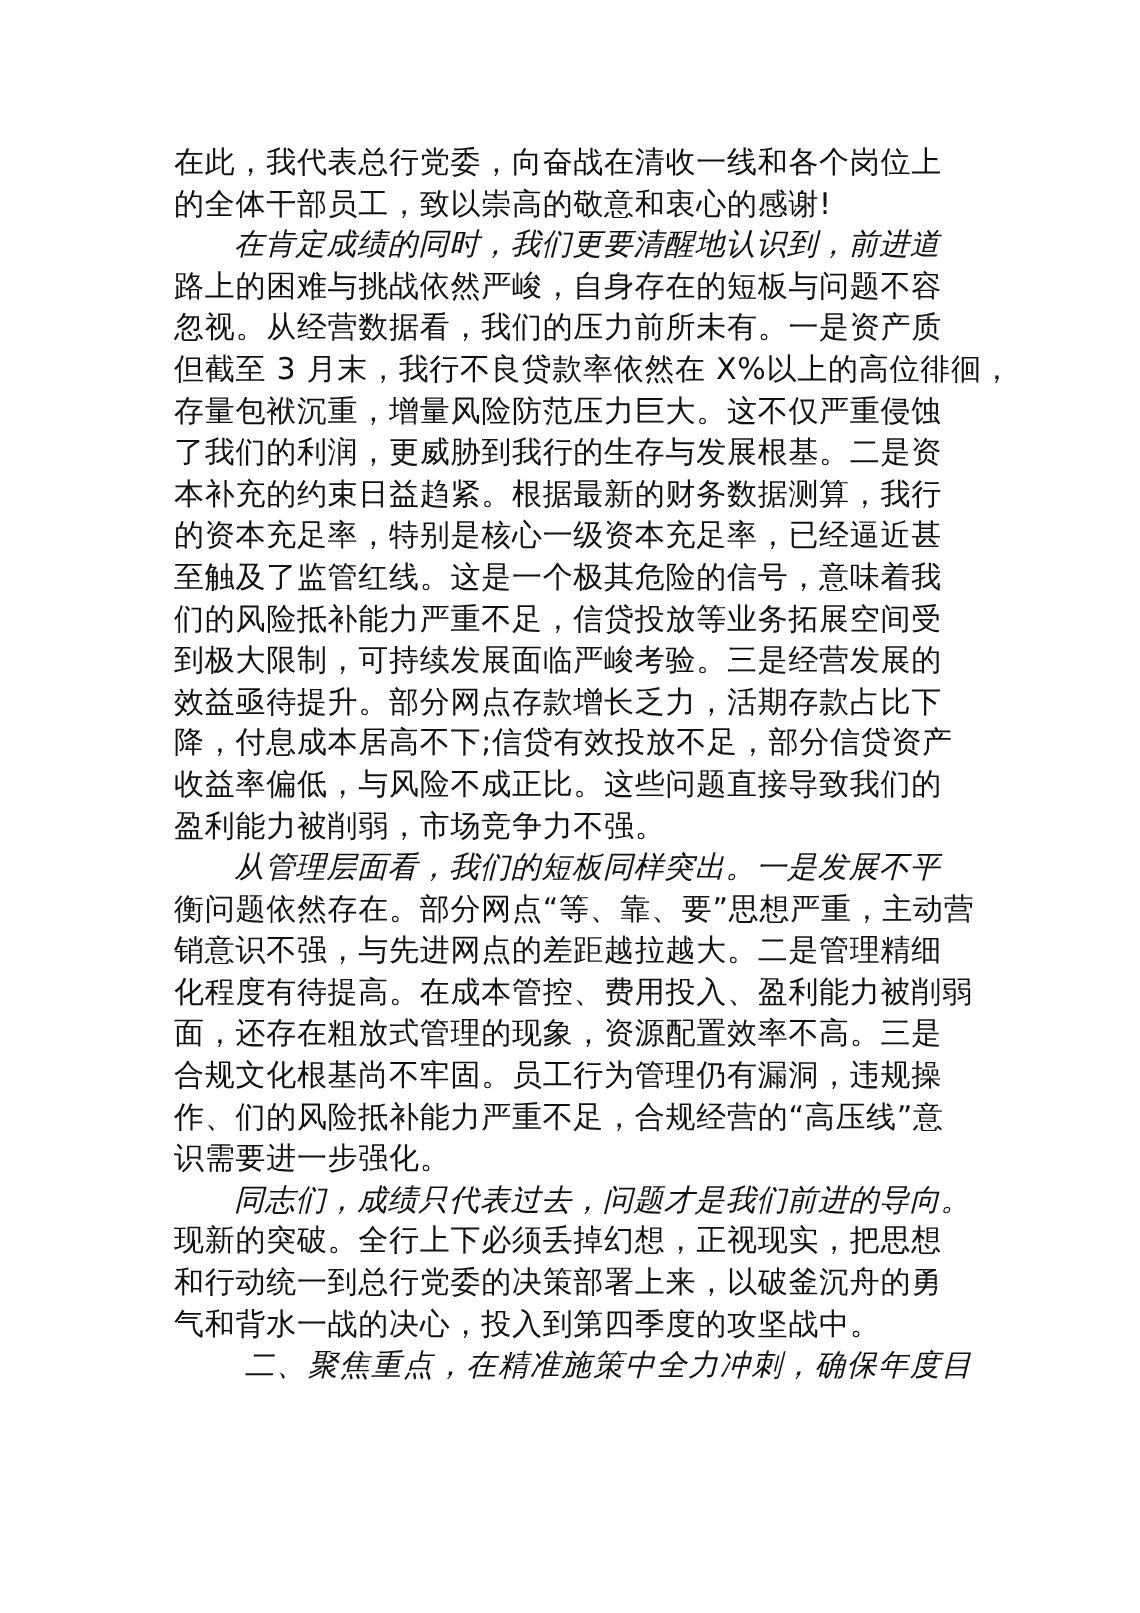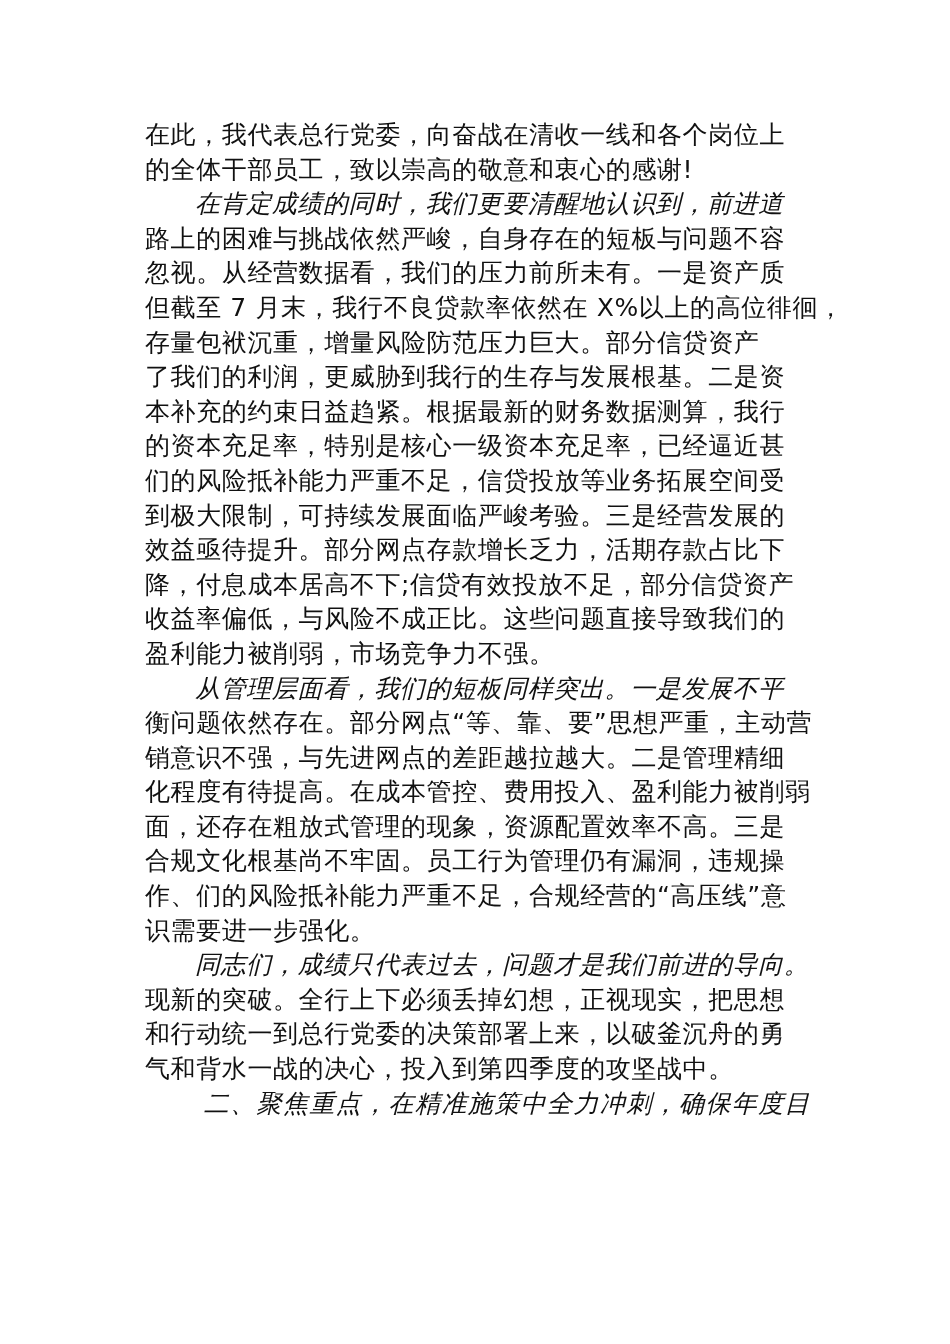--- a/index.html
+++ b/index.html
@@ -22,25 +22,26 @@
 
     <div>
       <div class="line">在此，我代表总行党委，向奋战在清收一线和各个岗位上</div>
       <div class="line">的全体干部员工，致以崇高的敬意和衷心的感谢!</div>
     </div>
 
     <div>
       <div class="line indent">在肯定成绩的同时，我们更要清醒地认识到，前进道</div>
       <div class="line">路上的困难与挑战依然严峻，自身存在的短板与问题不容</div>
       <div class="line">忽视。从经营数据看，我们的压力前所未有。一是资产质</div>
-      <div class="line">但截至 7 月末，我行不良贷款率依然在 X%以上的高位徘徊，</div>
-      <div class="line">存量包袱沉重，增量风险防范压力巨大。部分信贷资产</div>
+      <div class="line">但截至 3 月末，我行不良贷款率依然在 X%以上的高位徘徊，</div>
+      <div class="line">存量包袱沉重，增量风险防范压力巨大。这不仅严重侵蚀</div>
       <div class="line">了我们的利润，更威胁到我行的生存与发展根基。二是资</div>
       <div class="line">本补充的约束日益趋紧。根据最新的财务数据测算，我行</div>
       <div class="line">的资本充足率，特别是核心一级资本充足率，已经逼近甚</div>
+      <div class="line">至触及了监管红线。这是一个极其危险的信号，意味着我</div>
       <div class="line">们的风险抵补能力严重不足，信贷投放等业务拓展空间受</div>
       <div class="line">到极大限制，可持续发展面临严峻考验。三是经营发展的</div>
       <div class="line">效益亟待提升。部分网点存款增长乏力，活期存款占比下</div>
       <div class="line">降，付息成本居高不下;信贷有效投放不足，部分信贷资产</div>
       <div class="line">收益率偏低，与风险不成正比。这些问题直接导致我们的</div>
       <div class="line">盈利能力被削弱，市场竞争力不强。</div>
     </div>
 
     <div>
       <div class="line indent">从管理层面看，我们的短板同样突出。一是发展不平</div>

